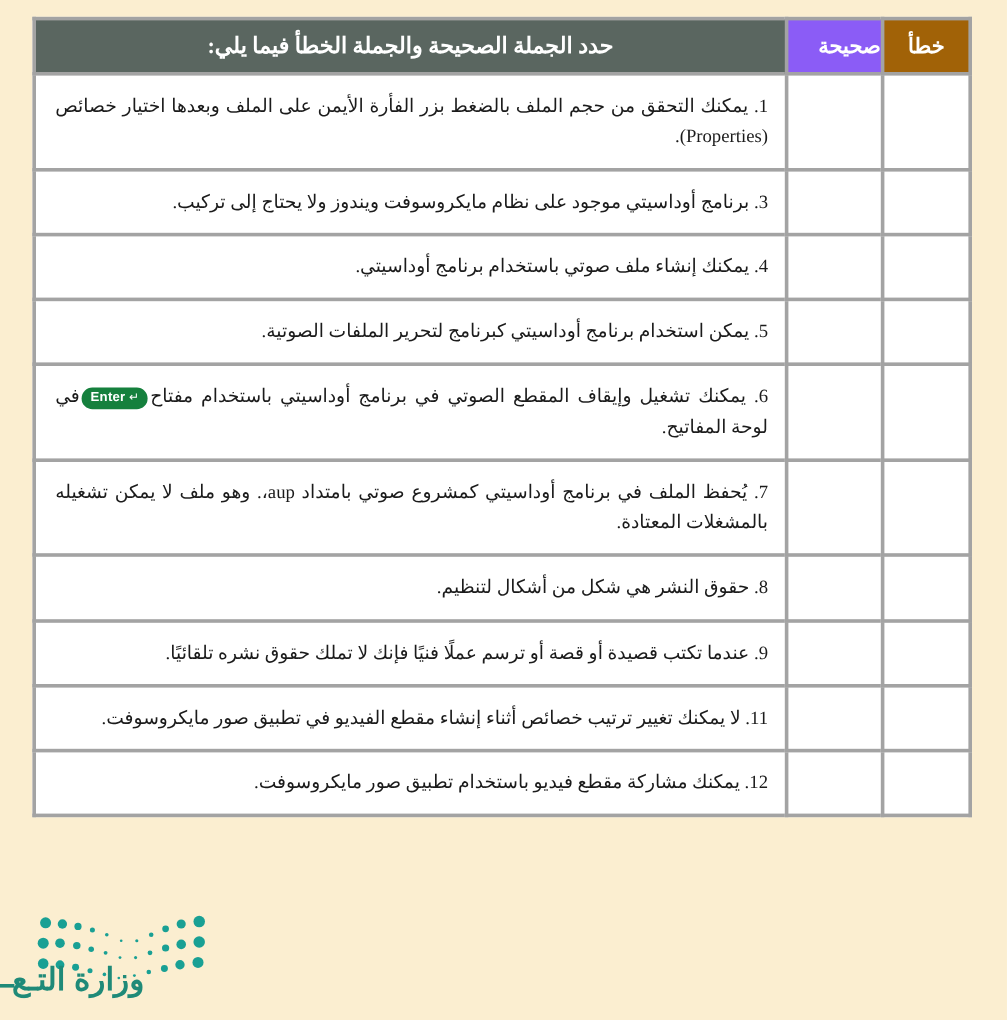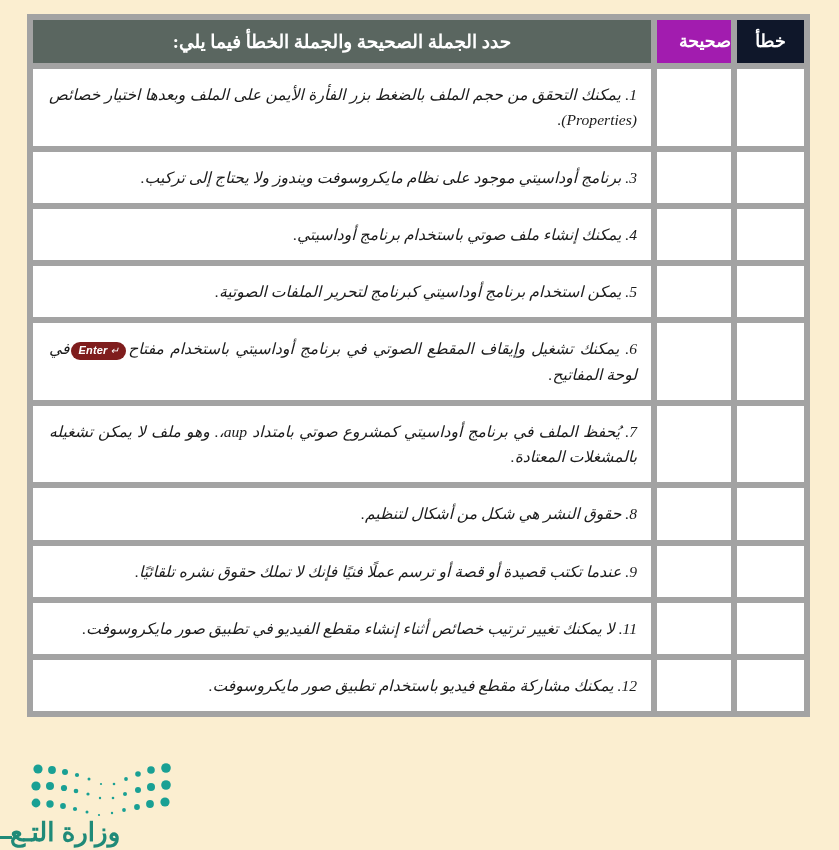--- a/index.html
+++ b/index.html
@@ -43,60 +43,59 @@
     position: absolute;
     left: 27px;
     top: 14px;
     width: 783px;
     border-collapse: collapse;
     table-layout: fixed;
     background: #ffffff;
     z-index: 4;
   }
   .sheet td, .sheet th {
-    border: 6px solid #a3a3a3;
+    border: 3px solid #a3a3a3;
     vertical-align: middle;
     background: transparent;
   }
 
   
   thead th {
     border: none;
     padding: 0;
     height: 43px;
     color: #ffffff;
     font-size: 17.5px;
     font-weight: bold;
     text-align: center;
     letter-spacing: 0;
   }
   th.h-prompt {
     background: #5a6660;
     font-size: 18.5px;
   }
   th.h-correct {
-    background: #a21caf;
+    background: #8b5cf6;
     padding-left: 31px;
   }
   th.h-wrong {
-    background: #0f172a;
+    background: #a16207;
   }
 
   
   tbody td {
     background: #ffffff;
   }
   td.statement {
     padding: 13px 14px 13px 16px;
     font-size: 15.6px;
     line-height: 1.62;
     color: #1b1b1b;
     text-align: right;
     direction: rtl;
-    font-style: italic;
   }
   td.mark {
     background: #ffffff;
   }
   .col-wrong { width: 73px; }
   .col-correct { width: 80px; }
 
   
   td.statement.justify {
     text-align: justify;
@@ -108,21 +107,21 @@
     direction: ltr;
     unicode-bidi: isolate;
     font-family: "Liberation Serif", serif;
   }
 
   
   .keycap {
     display: inline-block;
     direction: ltr;
     unicode-bidi: isolate;
-    background: #7f1d1d;
+    background: #15803d;
     color: #ffffff;
     font-family: "Liberation Sans", sans-serif;
     font-size: 11px;
     font-weight: bold;
     line-height: 1;
     padding: 3px 7px 4px 7px;
     border-radius: 9px;
     vertical-align: middle;
     margin: 0 2px;
     letter-spacing: 0.2px;
@@ -141,21 +140,21 @@
     width: 152px;
     height: 58px;
     z-index: 6;
     pointer-events: none;
   }
 
   
   .footer-mark {
     position: absolute;
     left: 0px;
-    bottom: 2px;
+    bottom: 18px;
     width: 300px;
     height: 30px;
     z-index: 7;
     overflow: hidden;
     text-align: right;
   }
   .footer-mark .word {
     position: absolute;
     right: auto;
     left: 10px;

